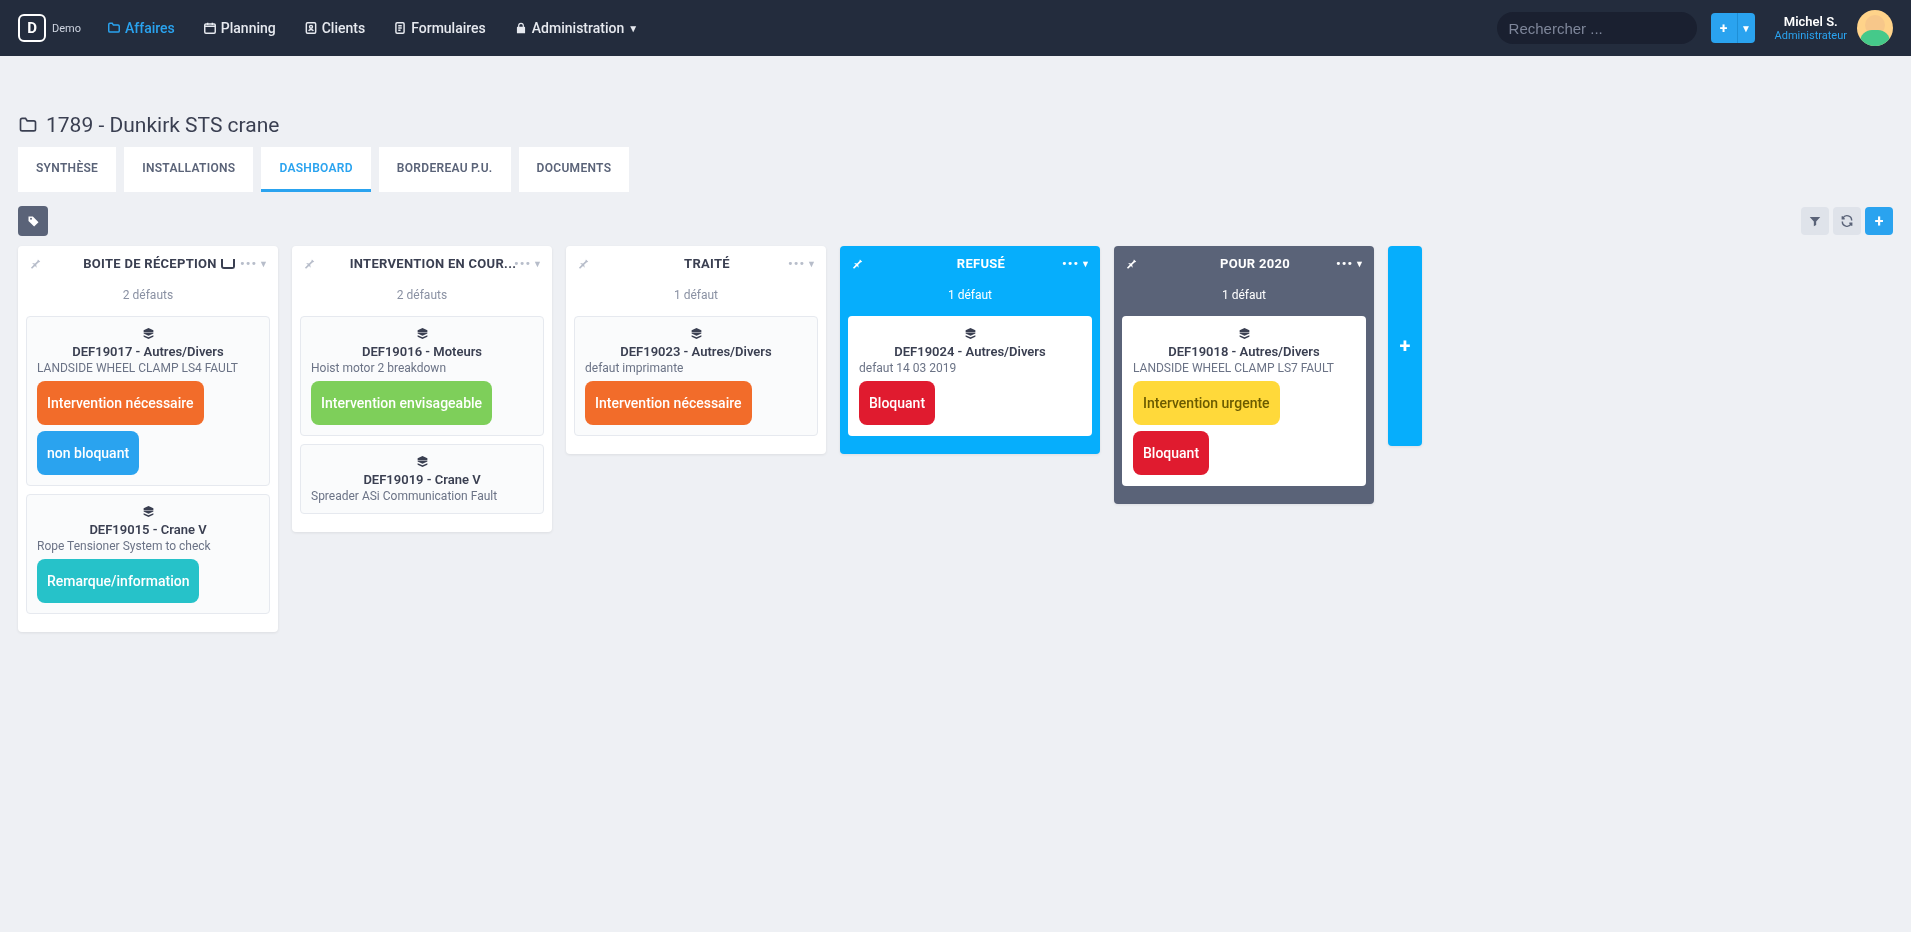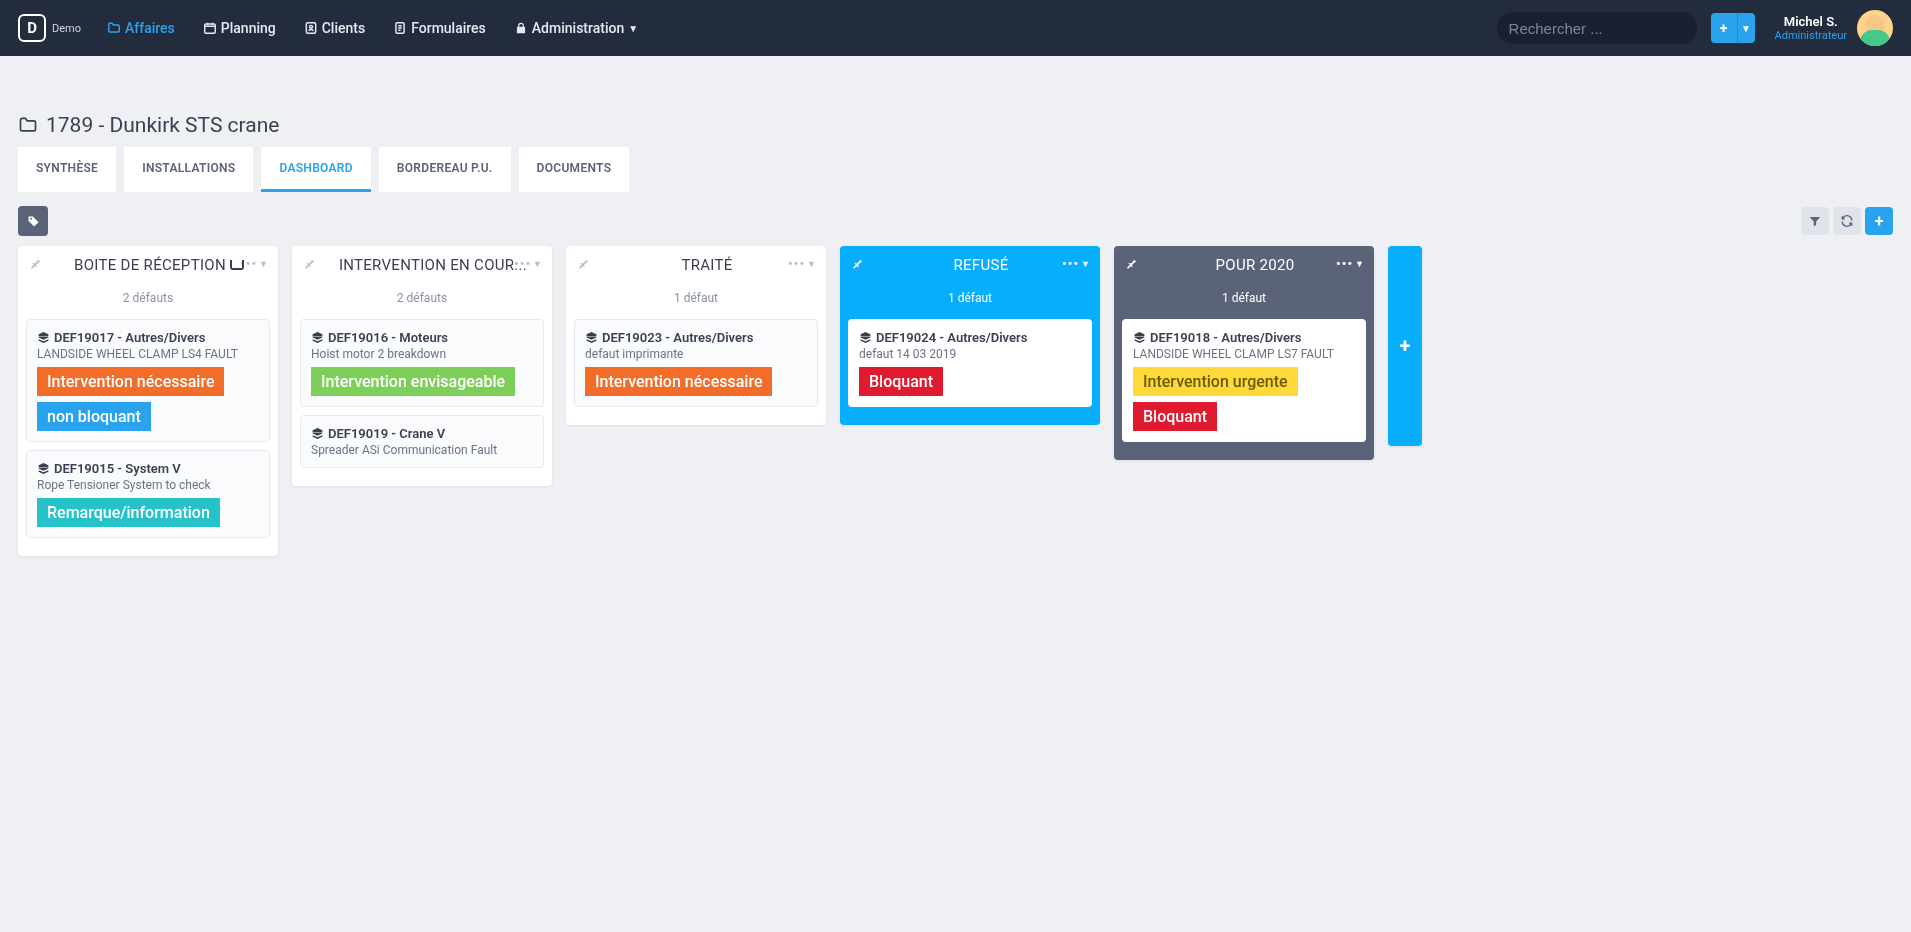--- a/index.html
+++ b/index.html
@@ -160,21 +160,21 @@
     display:flex;flex-direction:column;
   }
   .column.blue { background:#06aefc; }
   .column.gray { background:#5a6378; }
   .col-head {
     padding: 10px 10px 6px 10px;
     position: relative;
     text-align:center;
   }
   .col-head-row1 { display:flex; align-items:center; justify-content:center; }
-  .col-title { font-weight:400; font-size:15px; letter-spacing:.3px; text-transform: uppercase; margin-left: 22px;}
+  .col-title { font-weight:700; font-size:13px; letter-spacing:.3px; text-transform: uppercase; margin-left: 22px;}
   .col-sub { font-size:12px; color:#8a91a3; margin-top:17px; }
   .column.blue .col-title, .column.gray .col-title,
   .column.blue .col-sub,   .column.gray .col-sub { color:#fff; }
   .col-pin-icon, .col-menu {
     position:absolute; top:10px;
     color:#b7bdca;
     cursor:pointer;
     font-size:13px;
   }
   .col-pin-icon { left:10px; }
@@ -184,25 +184,25 @@
 
   .card {
     background:#fafbfc;
     border:1px solid #e6e9ef;
     border-radius:4px;
     margin:8px;
     padding:10px;
     cursor:pointer;
   }
   .column.blue .card, .column.gray .card { background:#fff; border-color:transparent; }
-  .card-title-row { display:flex; align-items:center; gap:4px; font-weight:600; font-size:13px;}
+  .card-title-row { display:flex; align-items:center; gap:4px; font-weight:600; font-size:13px;flex-direction:column;}
   .card-desc { font-size:12px; color:#6b7386; margin-top:2px; }
   .badges { display:flex; gap:6px; flex-wrap:wrap; margin-top:6px; }
   .badge {
-    font-size:16px; color:#fff; border-radius:0; padding:5px 10px; font-weight:500;
+    font-size:14px; color:#fff; border-radius:8px; padding:14px 10px; font-weight:500;
   }
 
   .add-column {
     width: 34px; min-height: 200px;
     background:#06aefc;
     border-radius:4px;
     display:flex;align-items:center;justify-content:center;
     color:#fff; font-size:20px; font-weight:700;
     cursor:pointer;
     box-shadow: 0 1px 3px rgba(0,0,0,.08);
@@ -357,21 +357,21 @@
             <span class="badge" style="background: rgb(42, 163, 239);">non bloquant</span>
           </div>
         </div>
         <div class="card">
           <div class="card-title-row">
             <span style="color: rgb(58, 63, 81);">
               <svg width="13" height="13" viewBox="0 0 24 24" fill="currentColor">
                 <path d="M12 2l9 4v3H3V6l9-4zm-9 8h18v2l-9 4-9-4v-2zm0 5l9 4 9-4v3l-9 4-9-4v-3z"></path>
               </svg>
             </span>
-            <span>DEF19015 - System V</span>
+            <span>DEF19015 - Crane V</span>
           </div>
           <div class="card-desc">Rope Tensioner System to check</div>
           <div class="badges">
             <span class="badge" style="background: rgb(38, 194, 201);">Remarque/information</span>
           </div>
         </div>
       </div>
     </div>
     <div class="column ">
       <div class="col-head">

